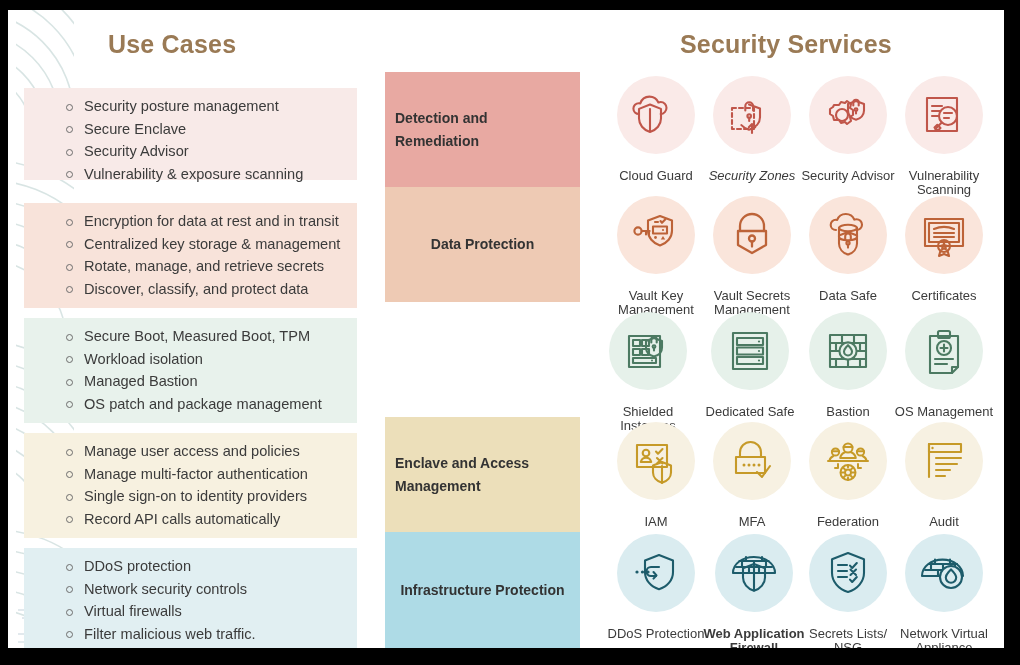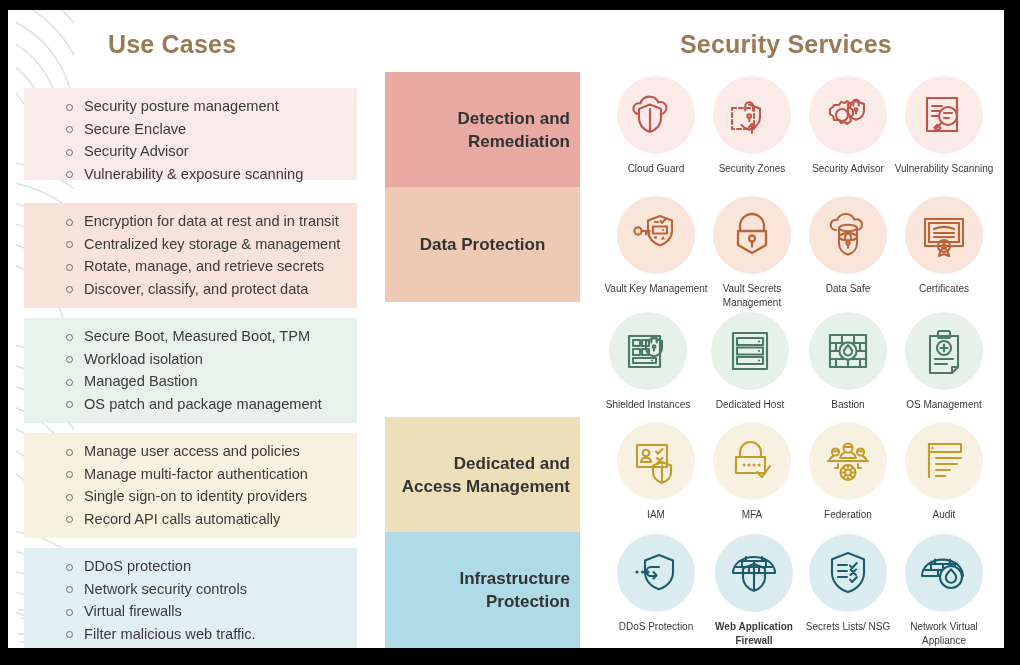--- a/index.html
+++ b/index.html
@@ -40,36 +40,36 @@
   .uc-list li .bullet{
     position:absolute; left:30px; top:8.5px;
     width:5px; height:5px; border:1.3px solid #6d6d6d;
     border-radius:50%;
   }
 
   
   .cat{
     position:absolute; left:377px; width:195px;
     display:flex; align-items:center; justify-content:center;
-    text-align:right;
-    font-size:17px; font-weight:bold; color:#333333; line-height:23px;
+    text-align:left;
+    font-size:14px; font-weight:bold; color:#333333; line-height:23px;
     box-sizing:border-box; padding:0 10px;
   }
 
   
   .svc{
     position:absolute; width:104px; text-align:center;
   }
   .svc .circle{
     width:78px; height:78px; border-radius:50%;
     margin:0 auto; display:flex; align-items:center; justify-content:center;
   }
   .svc .circle svg{ display:block; }
   .svc .caption{
-    margin-top:8px; font-size:10px; color:#3b3b3b; line-height:14px;
+    margin-top:15px; font-size:13px; color:#3b3b3b; line-height:14px;
   }
 </style>
 </head>
 <body>
 
 <div id="slide">
 
   <svg class="deco-left" viewBox="0 0 58 638" preserveAspectRatio="none">
     <defs>
       <clipPath id="decoclip">
@@ -160,40 +160,40 @@
     </ul>
   </div>
 
   <div class="cat" style="top:62px;height:115px;background:#e8a9a2;">
     <span>Detection and Remediation</span>
   </div>
   <div class="cat" style="top:177px;height:115px;background:#eecab4;">
     <span>Data Protection</span>
   </div>
   <div class="cat" style="top:407px;height:115px;background:#ecdfba;">
-    <span>Dedicated and Access Management</span>
+    <span>Enclave and Access Management</span>
   </div>
   <div class="cat" style="top:522px;height:116px;background:#aedbe6;">
     <span>Infrastructure Protection</span>
   </div>
 
   <div class="svc" style="left:596px;top:66px;">
     <div class="circle" style="background:#faeae8;">
       <svg width="54" height="54" viewBox="0 0 54 54">
         <g fill="none" stroke="#c0564a" stroke-width="2.1" stroke-linecap="round" stroke-linejoin="round">
           <path d="M10 26c-3.2 0-5.6-2.4-5.6-5.4s2.4-5.4 5.4-5.4c.5 0 1 .1 1.5.2C12.6 11.4 16.2 8.6 20.4 8.6c4 0 7.5 2.4 9 5.9.7-.3 1.5-.5 2.3-.5 3.2 0 5.8 2.6 5.8 5.8s-2.6 6.2-5.8 6.2"></path>
           <path d="M21 16.5l11 4.4v9.6c0 6.1-4.4 11.4-11 13.5-6.6-2.1-11-7.4-11-13.5v-9.6z"></path>
           <path d="M21 21v22"></path>
         </g>
       </svg>
     </div>
     <div class="caption">Cloud Guard</div>
   </div>
 
-  <div class="svc" style="left:692px;top:66px;">
+  <div class="svc" style="left:692px;top:66px;font-style:italic;">
     <div class="circle" style="background:#faeae8;">
       <svg width="54" height="54" viewBox="0 0 54 54">
         <g fill="none" stroke="#c0564a" stroke-width="2.1" stroke-linecap="round" stroke-linejoin="round">
           <rect x="7" y="20" width="22" height="21" stroke-dasharray="4 3"></rect>
           <path d="M24 16.5l11 4v8.8c0 5.6-4.2 10.5-11 12.4-3.1-.9-5.7-2.5-7.6-4.6"></path>
           <path d="M20.3 22.5v-4.3a3.9 3.9 0 0 1 7.8 0v4.3"></path>
           <circle cx="24.2" cy="28" r="1.8"></circle>
           <path d="M24.2 29.8v3.2"></path>
           <path d="M27 45v-9M27 36l-3.2 3.2M27 36l3.2 3.2"></path>
         </g>
@@ -328,21 +328,21 @@
           <rect x="10" y="9" width="34" height="36"></rect>
           <rect x="14" y="14" width="26" height="7"></rect>
           <rect x="14" y="23.5" width="26" height="7"></rect>
           <rect x="14" y="33" width="26" height="7"></rect>
           <circle cx="36" cy="17.5" r="1.1" fill="#4c7a62" stroke="none"></circle>
           <circle cx="36" cy="27" r="1.1" fill="#4c7a62" stroke="none"></circle>
           <circle cx="36" cy="36.5" r="1.1" fill="#4c7a62" stroke="none"></circle>
         </g>
       </svg>
     </div>
-    <div class="caption">Dedicated Host</div>
+    <div class="caption">Dedicated Safe</div>
   </div>
 
   <div class="svc" style="left:788px;top:302px;">
     <div class="circle" style="background:#e6f1ea;">
       <svg width="54" height="54" viewBox="0 0 54 54">
         <g fill="none" stroke="#4c7a62" stroke-width="2.1" stroke-linecap="round" stroke-linejoin="round">
           <rect x="9" y="11" width="36" height="32"></rect>
           <path d="M9 19h36M9 27h36M9 35h36"></path>
           <path d="M21 11v8M33 11v8M15 19v8M27 19v8M39 19v8M21 27v8M33 27v8M15 35v8M27 35v8M39 35v8"></path>
           <circle cx="27" cy="27" r="8.6" fill="#e6f1ea"></circle>

